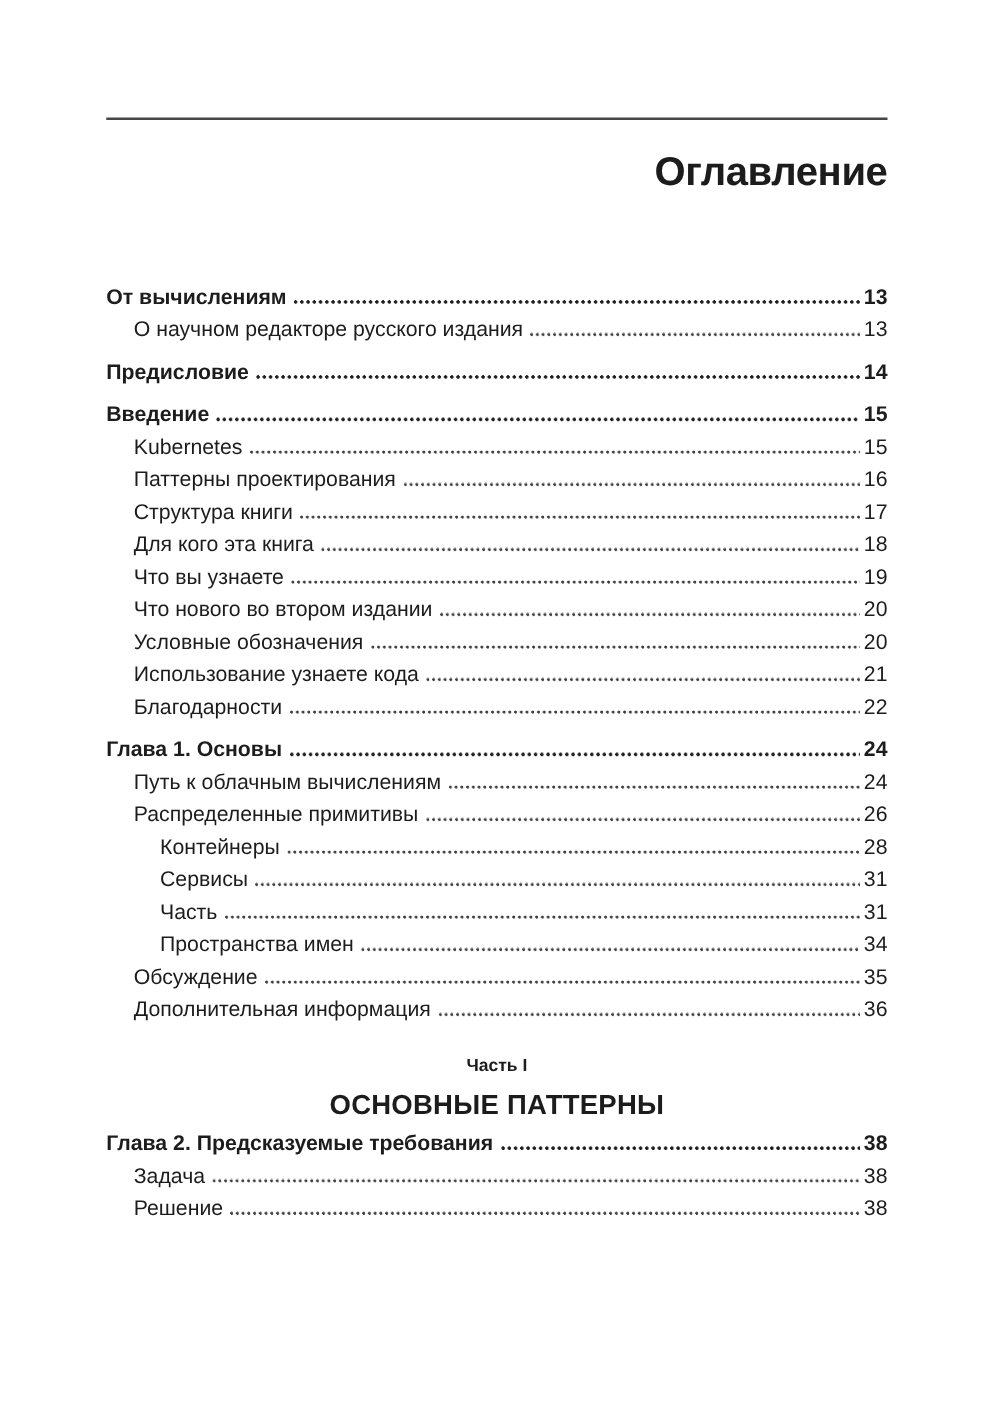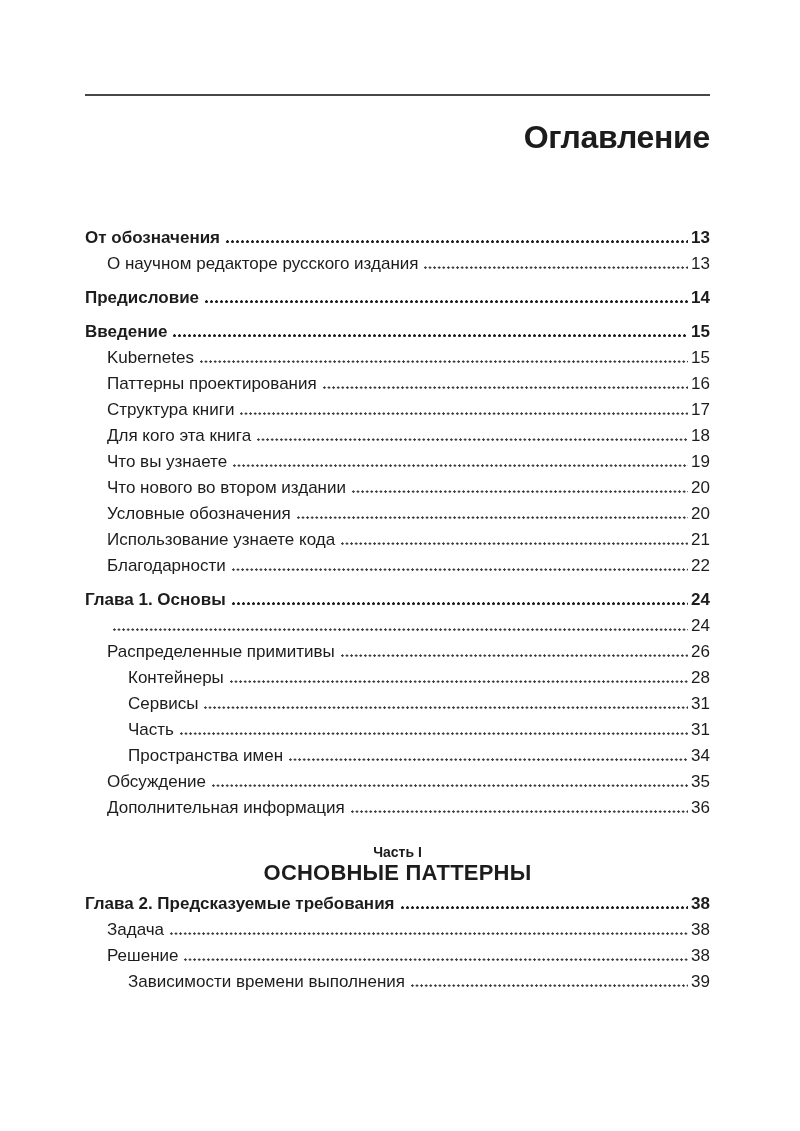--- a/index.html
+++ b/index.html
@@ -68,33 +68,33 @@
     margin-top: 20px;
     margin-bottom: 6px;
   }
   .part-line1 {
     font-size: 14px;
     font-weight: bold;
   }
   .part-line2 {
     font-size: 22px;
     font-weight: bold;
-    margin-top: 0;
+    margin-top: 11px;
     letter-spacing: 0.2px;
   }
 </style>
 </head>
 <body>
 
 <div class="page">
   <div class="rule"></div>
   <h1 class="page-title">Оглавление</h1>
   <div class="toc">
       <div class="toc-row level-0 bold">
-        <span class="toc-label">От обозначения</span>
+        <span class="toc-label">От вычислениям</span>
         <span class="dot-leader"></span>
         <span class="toc-page">13</span>
       </div>
       <div class="toc-row level-1">
         <span class="toc-label">О научном редакторе русского издания</span>
         <span class="dot-leader"></span>
         <span class="toc-page">13</span>
       </div>
       <div class="toc-row level-0 bold">
         <span class="toc-label">Предисловие</span>
@@ -150,20 +150,21 @@
         <span class="toc-label">Благодарности</span>
         <span class="dot-leader"></span>
         <span class="toc-page">22</span>
       </div>
       <div class="toc-row level-0 bold">
         <span class="toc-label">Глава 1. Основы</span>
         <span class="dot-leader"></span>
         <span class="toc-page">24</span>
       </div>
       <div class="toc-row level-1">
+        <span class="toc-label">Путь к облачным вычислениям</span>
         <span class="dot-leader"></span>
         <span class="toc-page">24</span>
       </div>
       <div class="toc-row level-1">
         <span class="toc-label">Распределенные примитивы</span>
         <span class="dot-leader"></span>
         <span class="toc-page">26</span>
       </div>
       <div class="toc-row level-2">
         <span class="toc-label">Контейнеры</span>
@@ -206,20 +207,15 @@
       </div>
       <div class="toc-row level-1">
         <span class="toc-label">Задача</span>
         <span class="dot-leader"></span>
         <span class="toc-page">38</span>
       </div>
       <div class="toc-row level-1">
         <span class="toc-label">Решение</span>
         <span class="dot-leader"></span>
         <span class="toc-page">38</span>
-      </div>
-      <div class="toc-row level-2">
-        <span class="toc-label">Зависимости времени выполнения</span>
-        <span class="dot-leader"></span>
-        <span class="toc-page">39</span>
       </div>
     </div>
 </div>
 
 </body></html>

